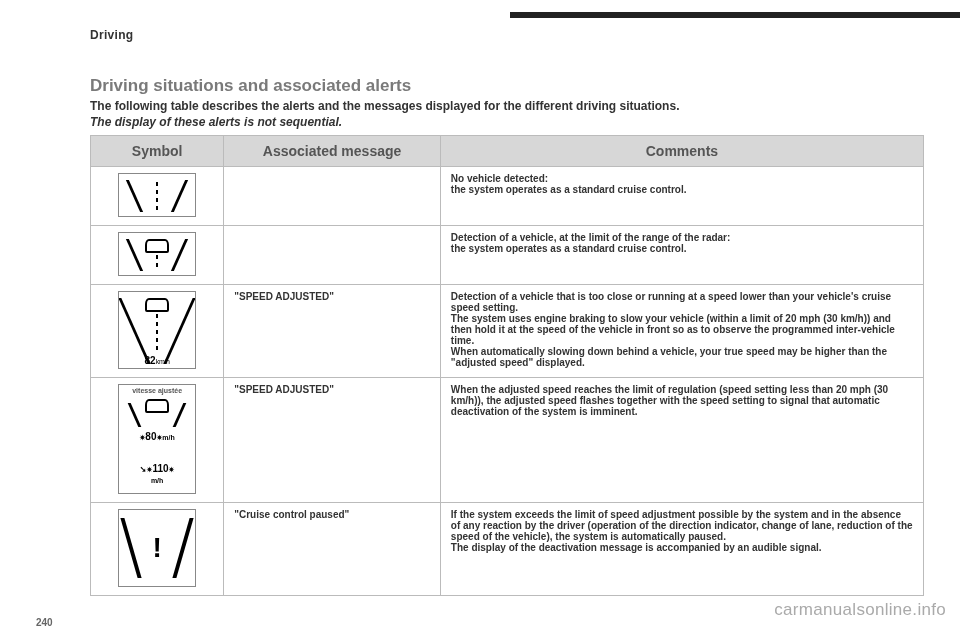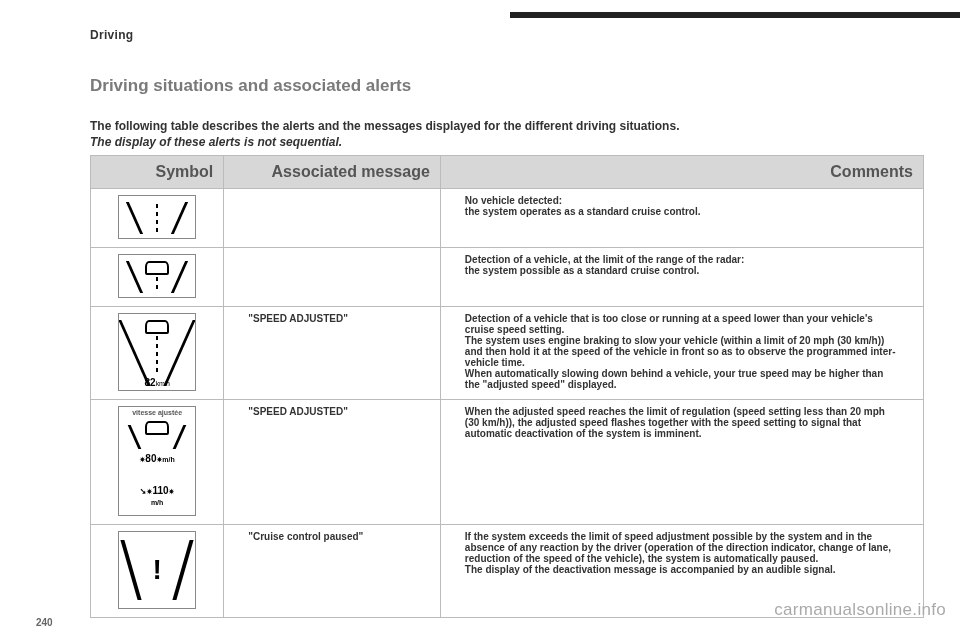--- a/index.html
+++ b/index.html
@@ -27,47 +27,47 @@
     font-size: 12px;
     font-weight: bold;
     letter-spacing: 0.3px;
     color: #333;
     margin-bottom: 34px;
   }
   .title {
     font-size: 17px;
     font-weight: bold;
     color: #7a7a7a;
-    margin-bottom: 23px;
+    margin-bottom: 3px;
   }
   .intro {
     font-size: 12px;
     color: #333;
     margin-bottom: 2px;
     font-weight: bold;
   }
   table.alerts {
     width: 100%;
     border-collapse: collapse;
     font-size: 10px;
     margin-top: 6px;
   }
   table.alerts th {
     background: #d7d7d7;
-    text-align: right;
+    text-align: center;
     padding: 7px 10px;
-    font-size: 16px;
+    font-size: 14px;
     color: #555;
     font-weight: bold;
     border: 1px solid #bbb;
   }
   table.alerts td {
     border: 1px solid #bbb;
     vertical-align: top;
-    padding: 6px 24px;
+    padding: 6px 10px;
     color: #333;
     font-weight: bold;
   }
   .col-symbol { width: 16%; }
   .col-msg { width: 26%; }
   .col-comments { width: 58%; }
   .symbol-cell {
     text-align: center;
   }
   .symbol-box {
@@ -223,21 +223,21 @@
 
       <tr>
         <td class="symbol-cell">
           <div class="symbol-box lane">
             <div class="car"></div>
             <div class="dashes" style="top:22px;"></div>
           </div>
         </td>
         <td></td>
         <td style="white-space:pre-line;">Detection of a vehicle, at the limit of the range of the radar:
-the system possible as a standard cruise control.</td>
+the system operates as a standard cruise control.</td>
       </tr>
 
       <tr>
         <td class="symbol-cell">
           <div class="symbol-box tall lane">
             <div class="car"></div>
             <div class="dashes" style="top:22px; bottom:18px;"></div>
             <div class="readout">
               <span>82</span><span class="small">km/h</span>
             </div>

